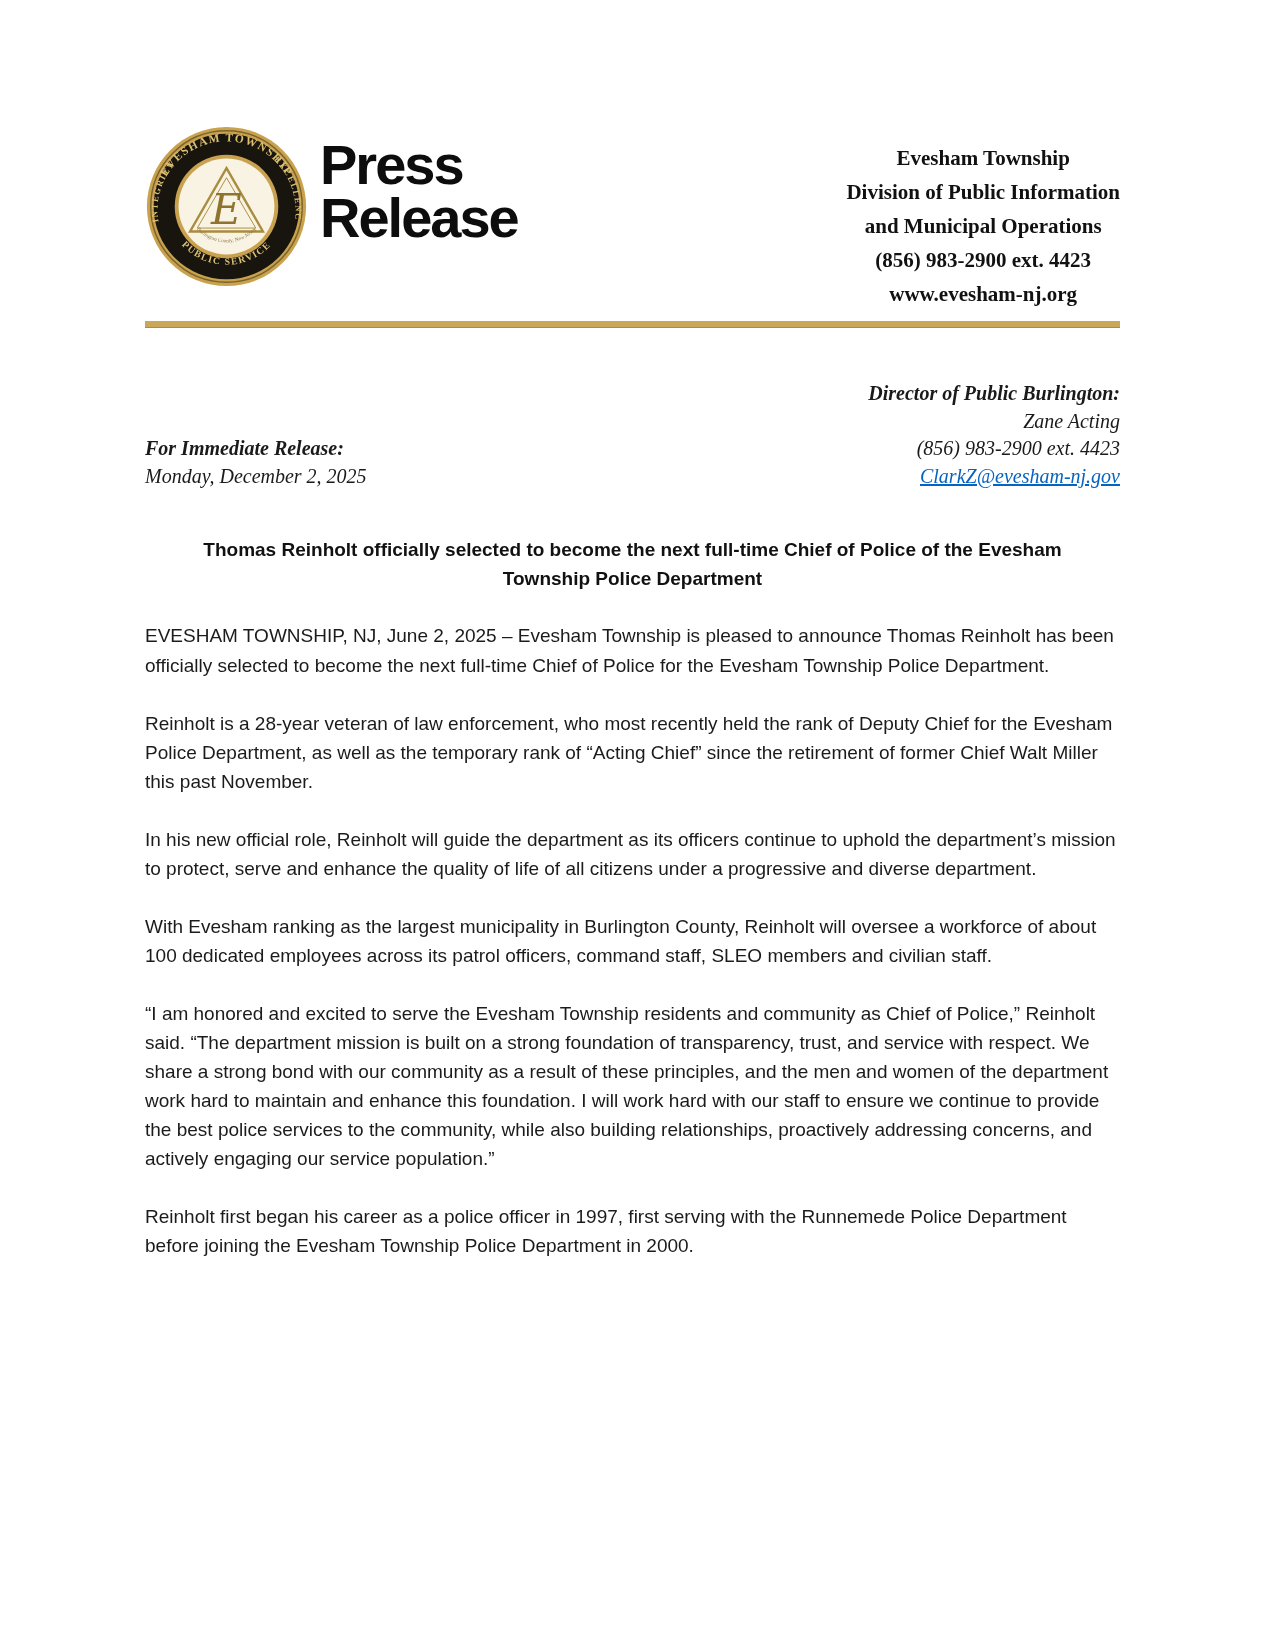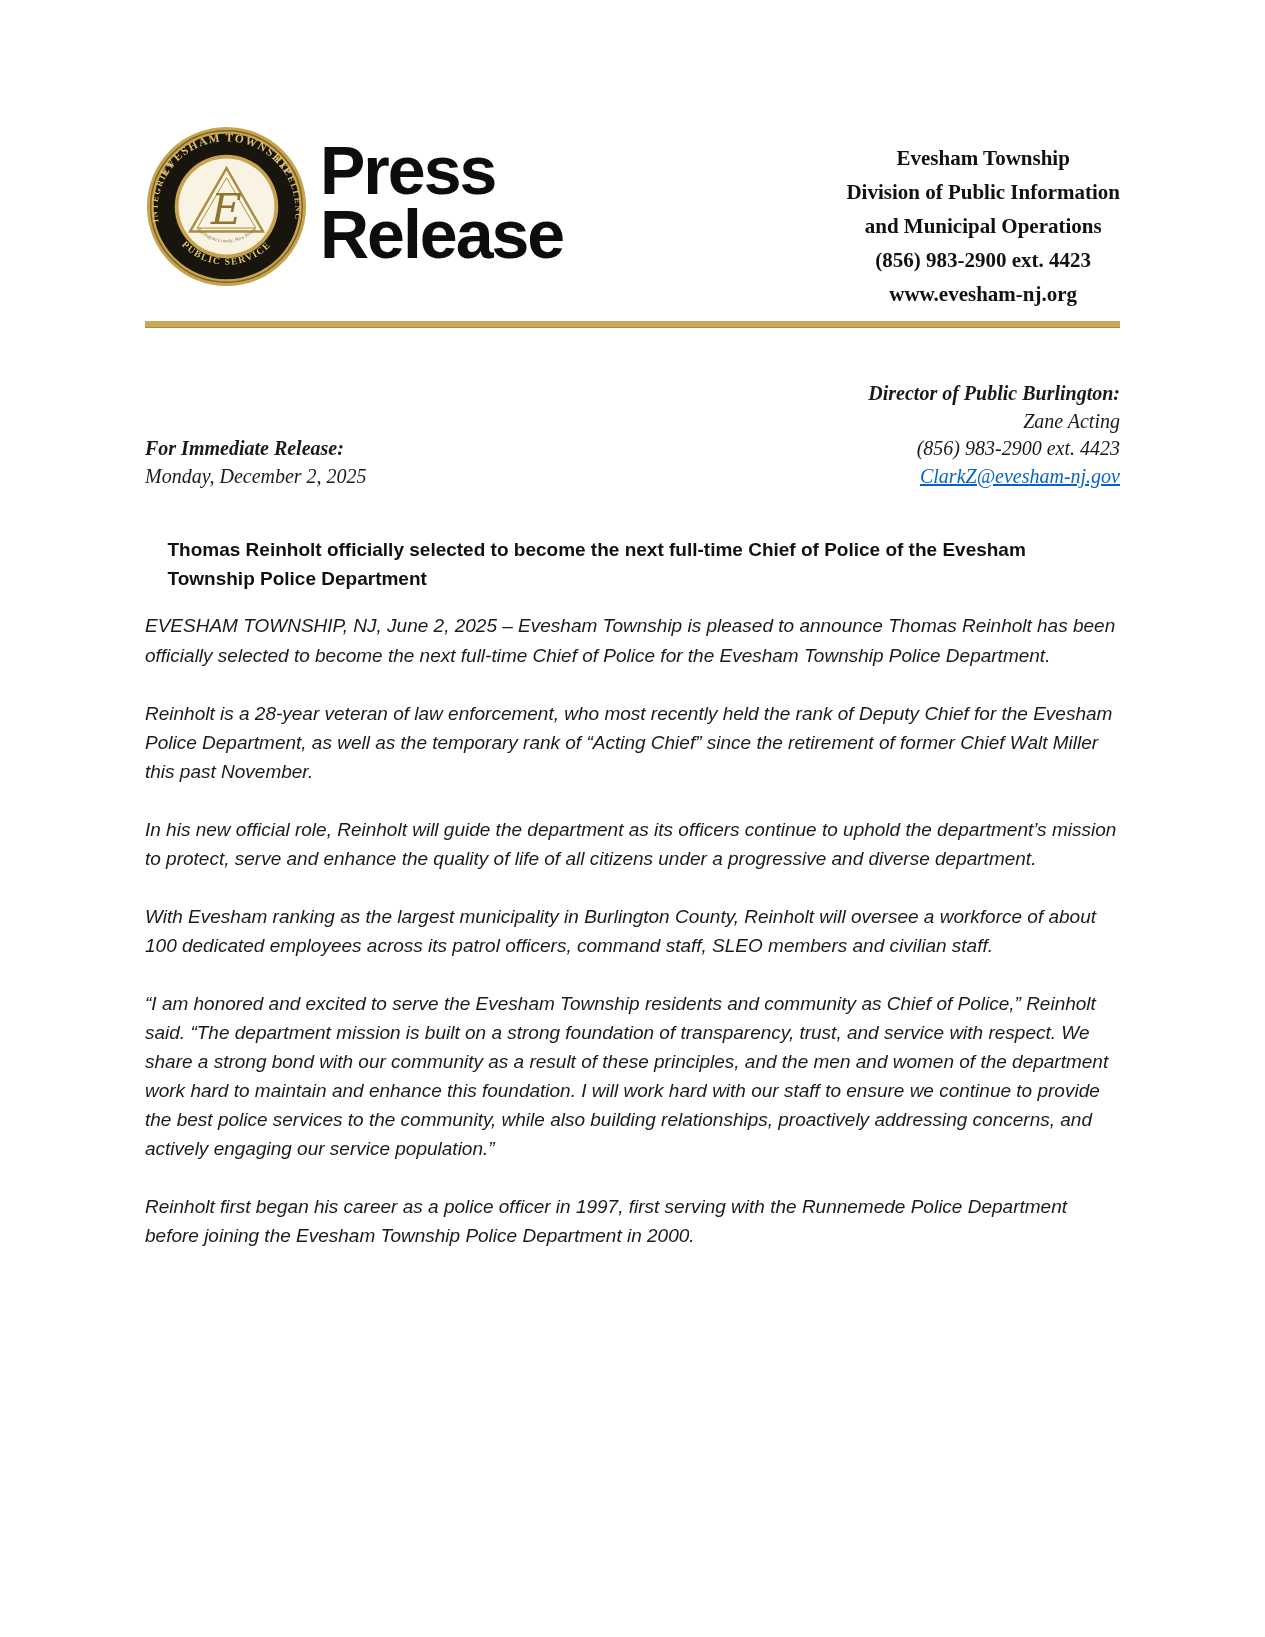--- a/index.html
+++ b/index.html
@@ -8,30 +8,30 @@
   }
   *{box-sizing:border-box;}
   html,body{margin:0;padding:0;background:#ffffff;}
   .page{
     width:1265px;min-height:1637px;margin:0 auto;background:#fff;
     padding:125px 145px 60px;color:var(--ink);
     font-family:"Liberation Sans","DejaVu Sans",sans-serif;
   }
   .header{display:flex;align-items:flex-start;}
   .seal{flex:0 0 auto;width:163px;height:163px;}
-  .masthead{margin:14px 0 0 12px;font-weight:700;font-size:68px;line-height:0.94;letter-spacing:-2px;color:#0d0d0d;}
+  .masthead{margin:14px 0 0 12px;font-weight:700;font-size:56px;line-height:0.94;letter-spacing:-2px;color:#0d0d0d;}
   .contact{margin:16px 0 0 auto;text-align:center;font-family:"Liberation Serif","DejaVu Serif",serif;font-weight:700;font-size:21px;line-height:1.62;color:#111;}
   .gold-rule{height:7px;background:var(--gold);margin-top:10px;border-bottom:1px solid #A98E3F;}
   .release-info{display:flex;justify-content:space-between;margin-top:52px;font-family:"Liberation Serif","DejaVu Serif",serif;font-size:20px;font-style:italic;line-height:1.38;color:#1a1a1a;align-items:flex-end;}
   .release-left{text-align:left;}
   .release-right{text-align:right;}
   .strong{font-weight:700;}
   .email-link{color:var(--link-blue);text-decoration:underline;}
-  .headline{margin:46px auto 0;max-width:930px;text-align:left;font-size:19px;font-weight:700;line-height:1.5;color:#111;}
-  .body{margin-top:18px;font-style:italic;}
+  .headline{margin:46px auto 0;max-width:930px;text-align:center;font-size:19px;font-weight:700;line-height:1.5;color:#111;}
+  .body{margin-top:28px;}
   .body p{margin:0 0 29px;font-size:19px;line-height:1.53;color:var(--ink);}
   .seal-ring-text{fill:#DCC071;font-family:"Liberation Serif","DejaVu Serif",serif;font-weight:700;letter-spacing:1.5px;}
   .seal-caption{fill:#8F7A45;font-family:"Liberation Serif","DejaVu Serif",serif;}
   .seal-monogram{fill:#8F742F;font-family:"DejaVu Serif","Liberation Serif",serif;font-style:italic;}
 </style>
 </head>
 <body>
 
 <div class="page">
 

